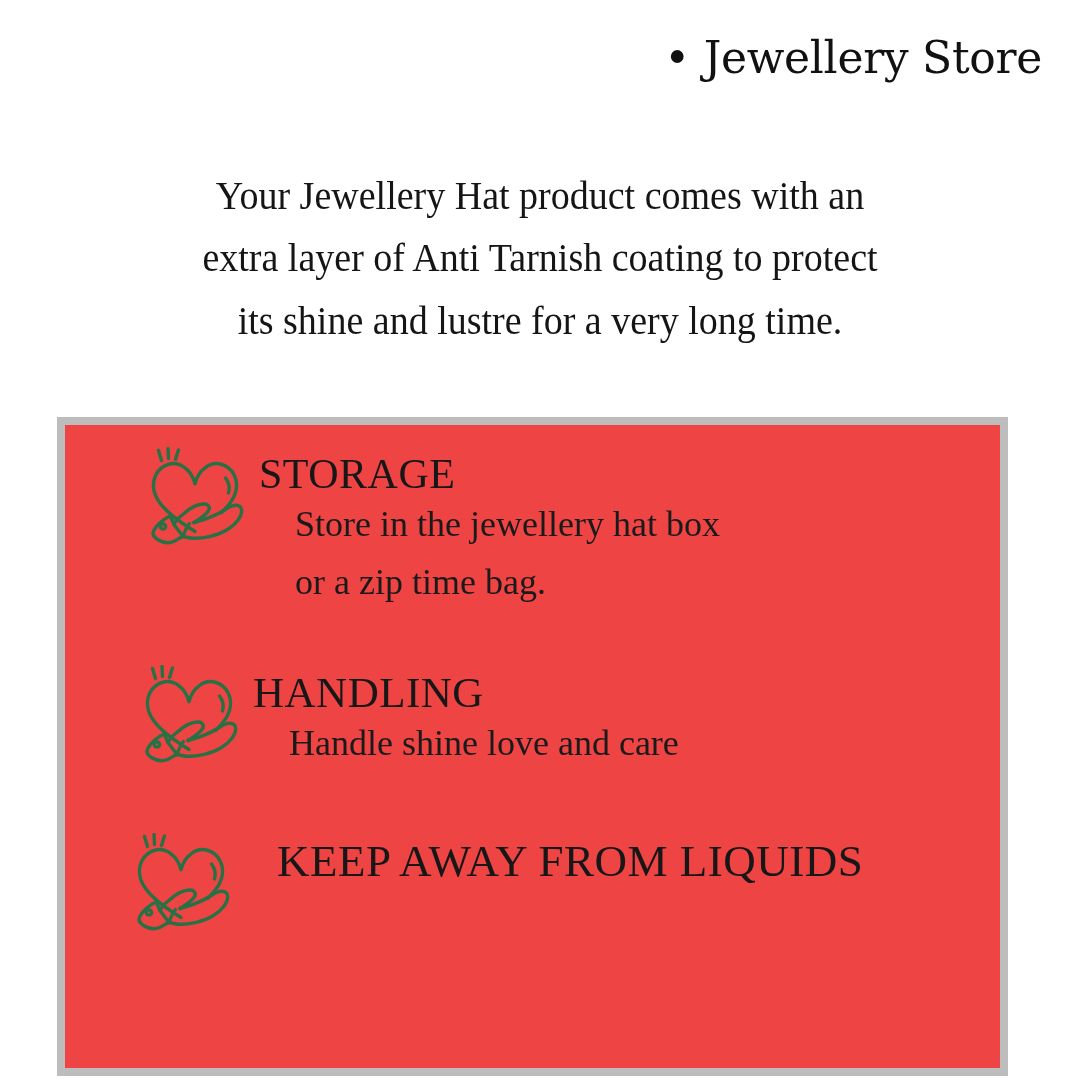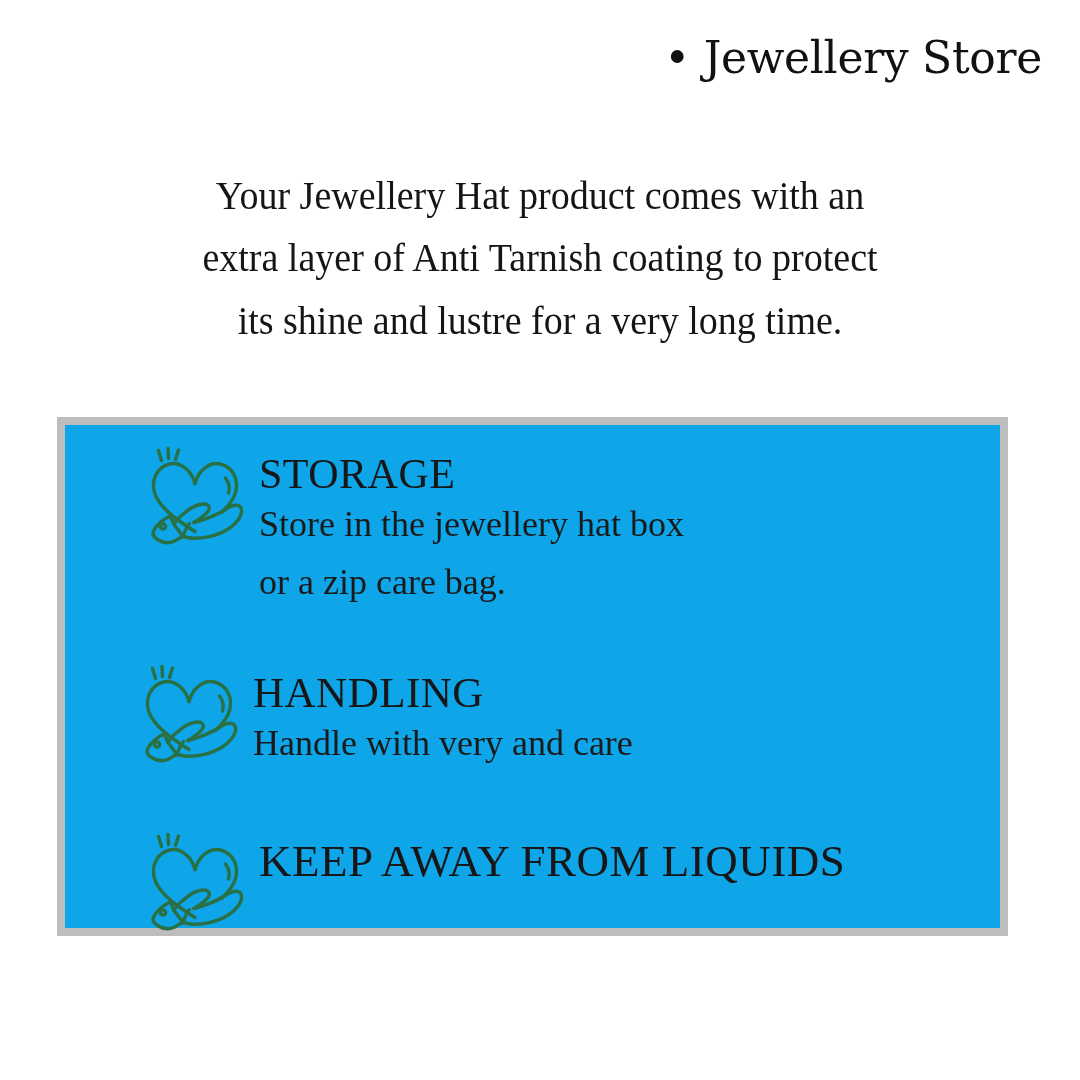--- a/index.html
+++ b/index.html
@@ -46,42 +46,42 @@
     display: block;
     white-space: nowrap;
   }
 
   
   .care-panel {
     position: absolute;
     left: 57px;
     top: 417px;
     width: 951px;
-    height: 519px;
+    height: 659px;
     box-sizing: border-box;
-    background: #0ea5e9;
+    background: #ef4444;
     border: 8px solid #bdbdbd;
   }
 
   .care-list {
     position: absolute;
     left: 0;
     top: 0;
     width: 100%;
     height: 100%;
   }
 
   .care-item {
     position: absolute;
     display: flex;
     align-items: flex-start;
   }
   .care-item[data-idx="0"] { left: 78px; top: 22px; }
   .care-item[data-idx="1"] { left: 72px; top: 240px; }
-  .care-item[data-idx="2"] { left: 78px; top: 408px; }
+  .care-item[data-idx="2"] { left: 64px; top: 408px; gap: 32px; }
 
   .care-icon {
     flex: 0 0 auto;
     width: 104px;
     height: 100px;
     margin-right: 12px;
   }
   .care-item[data-idx="1"] .care-icon { margin-top: 0px; }
   .care-item[data-idx="2"] .care-icon { margin-top: 0px; }
 
@@ -100,20 +100,21 @@
   .care-item[data-idx="1"] .care-heading { font-size: 43px; }
   .care-item[data-idx="2"] .care-heading { font-size: 45px; padding-top: 26px; }
 
   .care-body-line {
     display: block;
     color: #1a1a1a;
     font-size: 36px;
     line-height: 1.62;
     white-space: nowrap;
     font-stretch: condensed;
+    margin-left: 36px;
   }
   .care-item[data-idx="0"] .care-body { margin-top: 6px; }
   .care-item[data-idx="1"] .care-body { margin-top: 20px; }
 </style>
 </head>
 <body>
 
 <div class="page-title">• Jewellery Store</div>
 
 <div class="intro">
@@ -169,21 +170,21 @@
                      C 34.5 92.7, 37.5 90.0, 40.0 89.5"></path>
             <path d="M31.0 77.5 C 29.5 73.5, 28.0 70.5, 27.0 69.0"></path>
             <circle cx="20.0" cy="79.5" r="2.6"></circle>
           </g>
         </svg>
       </span>
       <span class="care-text">
         <span class="care-heading">STORAGE</span>
         <span class="care-body">
           <span class="care-body-line">Store in the jewellery hat box</span>
-          <span class="care-body-line">or a zip care bag.</span>
+          <span class="care-body-line">or a zip time bag.</span>
         </span>
       </span>
     </div>
 
     <div class="care-item" data-idx="1">
       <span class="care-icon">
         <svg viewBox="0 0 104 100" width="104" height="100" aria-hidden="true">
           <g fill="none" stroke="#2a7045" stroke-width="3.4" stroke-linecap="round" stroke-linejoin="round">
             <path d="M18.5 13.5 L15.5 3.5"></path>
             <path d="M25.5 11.5 L25.0 1.5"></path>
@@ -218,21 +219,21 @@
                      C 19.5 95.5, 26.0 96.5, 30.5 94.5
                      C 34.5 92.7, 37.5 90.0, 40.0 89.5"></path>
             <path d="M31.0 77.5 C 29.5 73.5, 28.0 70.5, 27.0 69.0"></path>
             <circle cx="20.0" cy="79.5" r="2.6"></circle>
           </g>
         </svg>
       </span>
       <span class="care-text">
         <span class="care-heading">HANDLING</span>
         <span class="care-body">
-          <span class="care-body-line">Handle with very and care</span>
+          <span class="care-body-line">Handle shine love and care</span>
         </span>
       </span>
     </div>
 
     <div class="care-item" data-idx="2">
       <span class="care-icon">
         <svg viewBox="0 0 104 100" width="104" height="100" aria-hidden="true">
           <g fill="none" stroke="#2a7045" stroke-width="3.4" stroke-linecap="round" stroke-linejoin="round">
             <path d="M18.5 13.5 L15.5 3.5"></path>
             <path d="M25.5 11.5 L25.0 1.5"></path>

